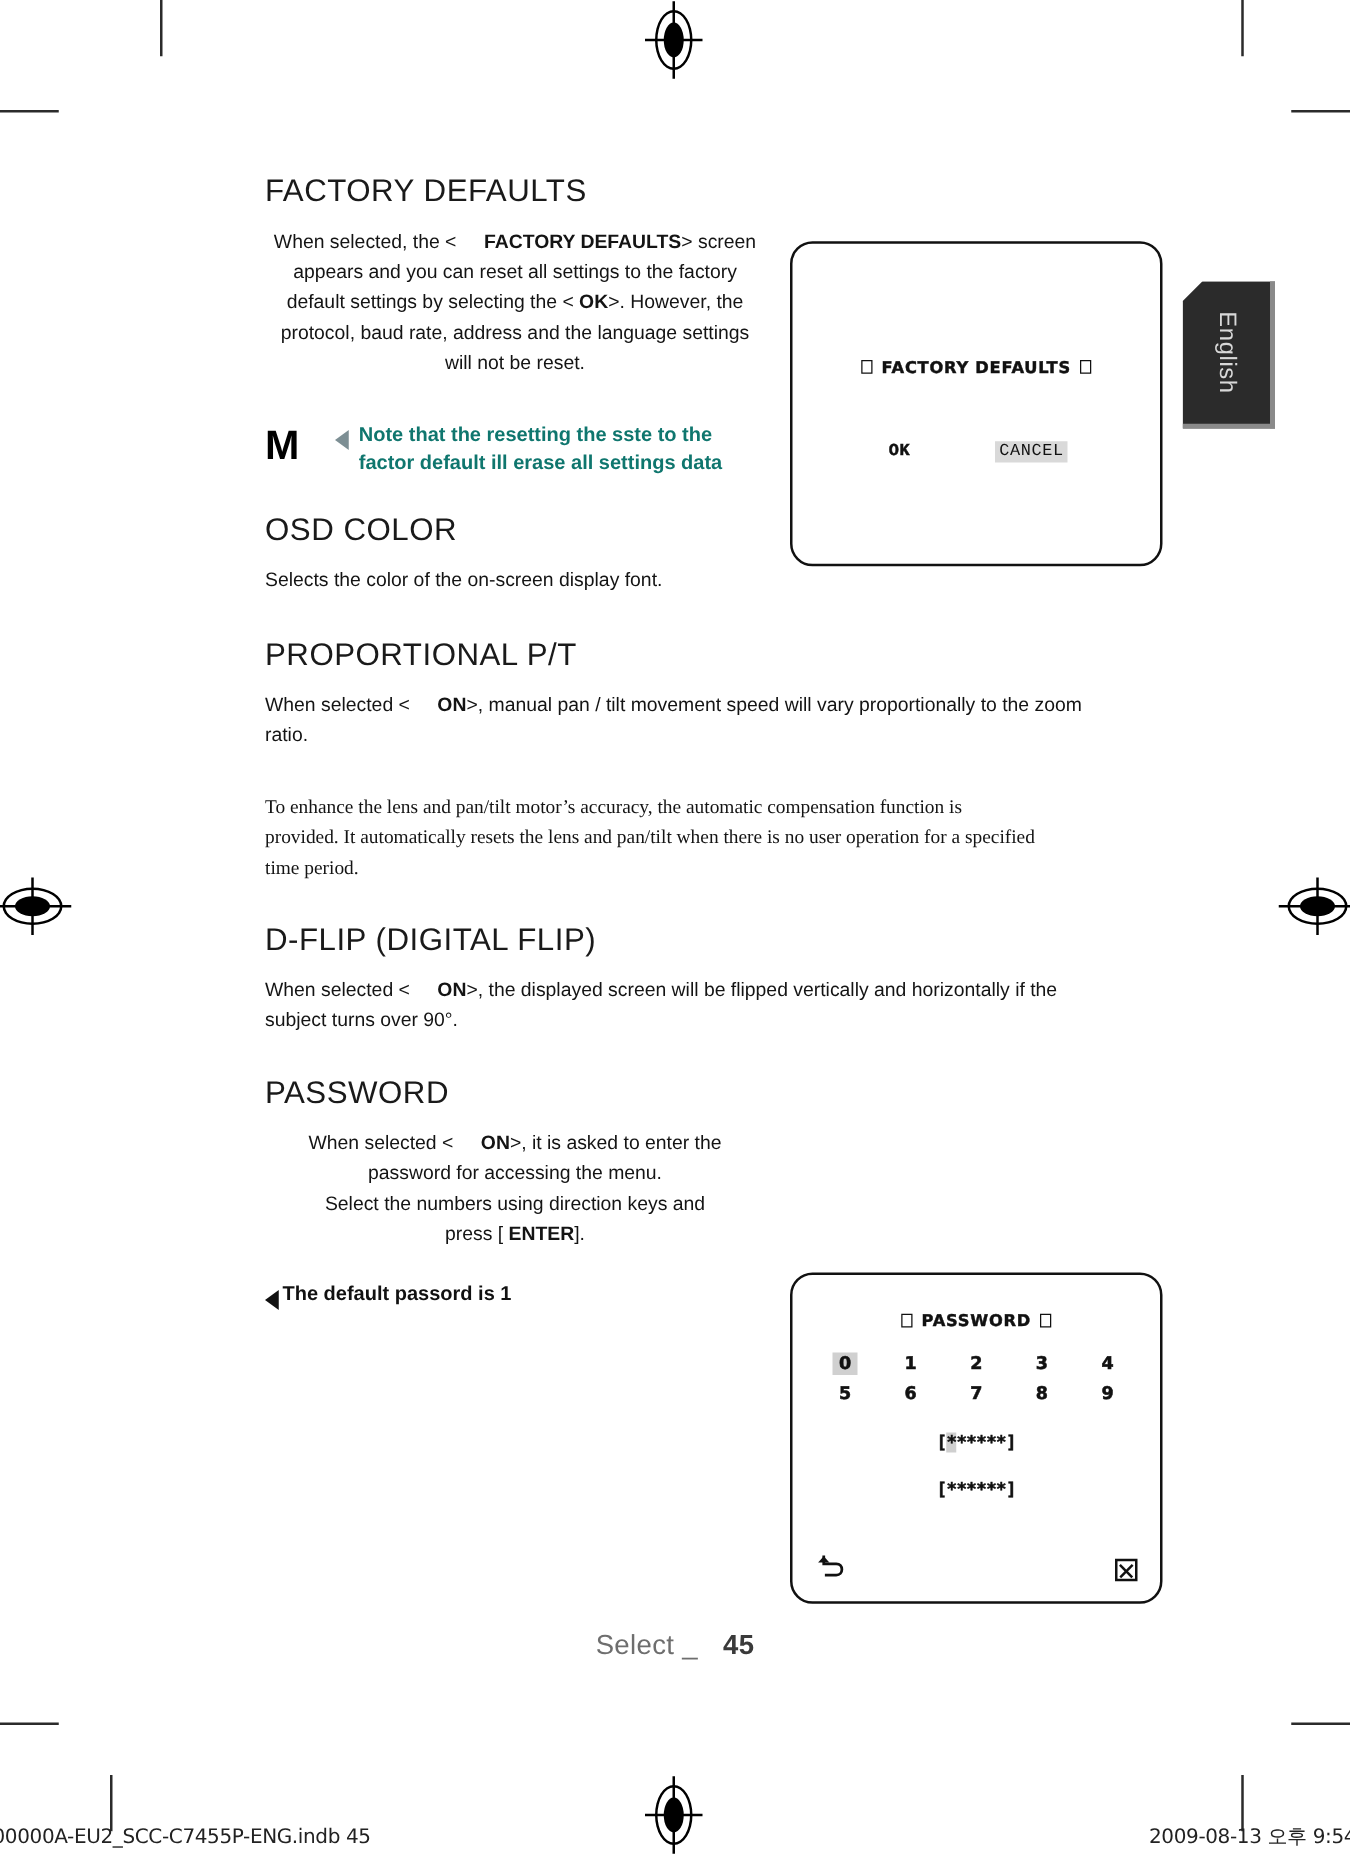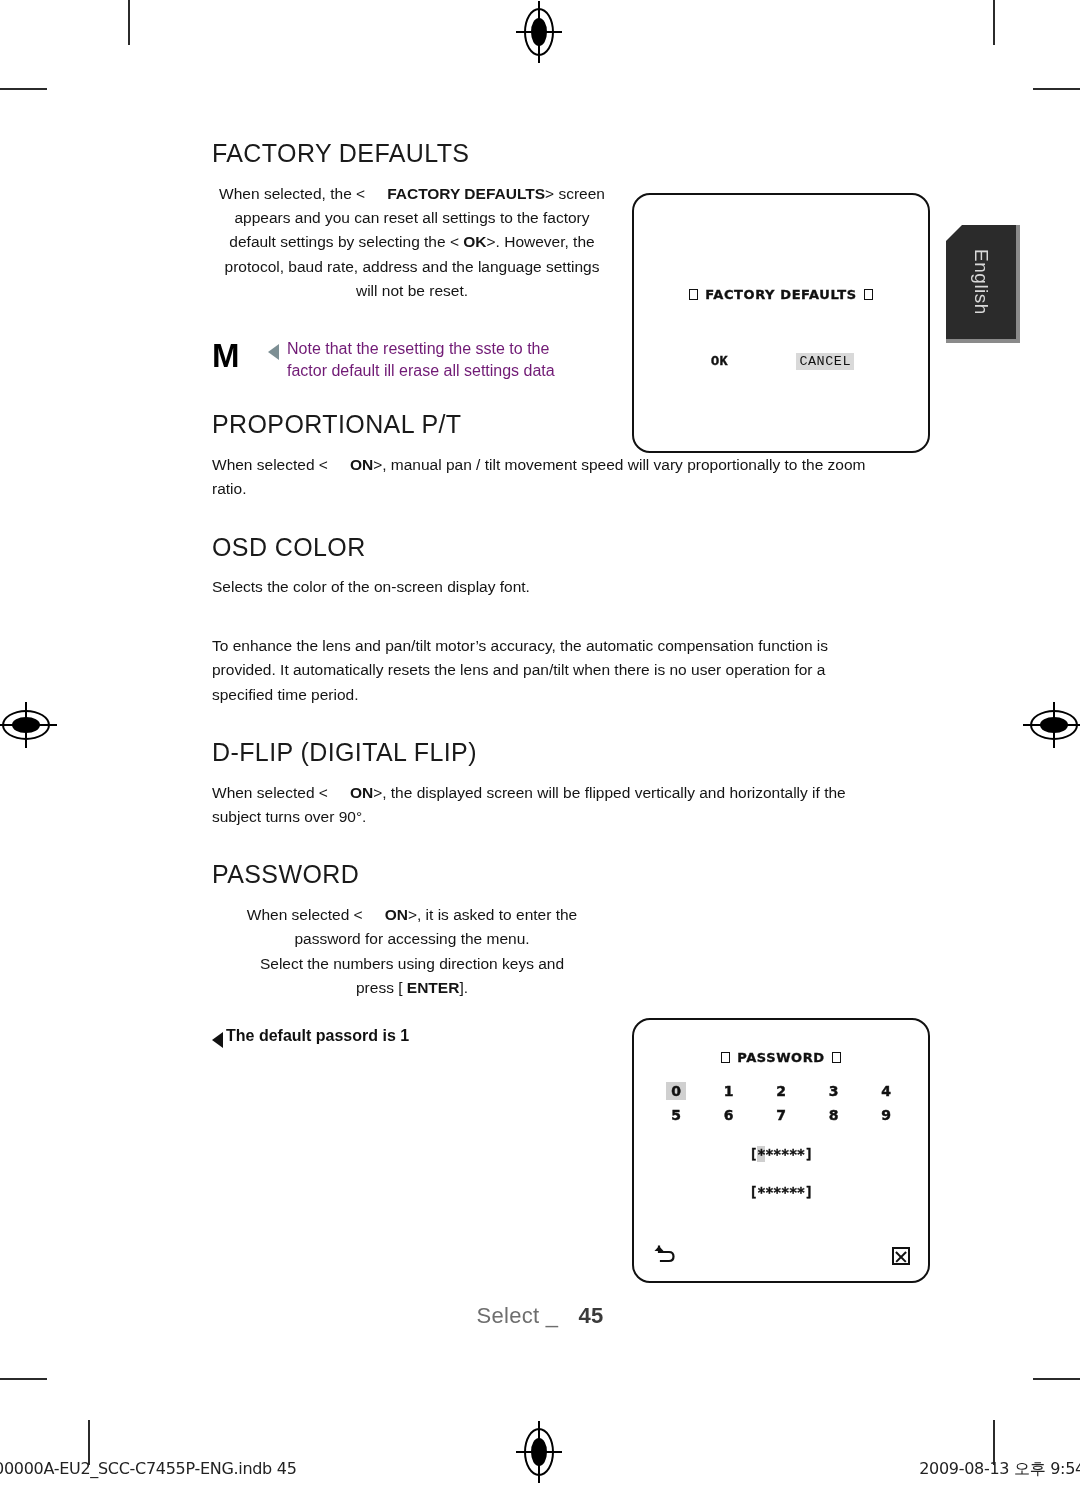--- a/index.html
+++ b/index.html
@@ -55,21 +55,21 @@
     font-size: 15.5px;
     line-height: 1.58;
     color: #141414;
     margin: 0;
     font-stretch: condensed;
   }
   .para .b { font-weight: bold; }
   .para .gap { display: inline-block; width: 22px; }
 
   .narrow { width: 400px; text-align: center; }
-  .med    { width: 620px; }
+  .med    { width: 620px; font-family: Liberation Serif, serif; }
 
   .block { margin-bottom: 30px; }
 
   
   .note-block {
     display: flex;
     align-items: flex-start;
     margin-top: 34px;
     margin-bottom: 14px;
   }
@@ -86,23 +86,23 @@
     width: 0; height: 0;
     border-top: 8px solid transparent;
     border-bottom: 8px solid transparent;
     border-right: 11px solid #7d8f94;
     flex: 0 0 auto;
     margin-top: 6px;
     margin-right: 8px;
   }
   .note-text {
     font-size: 16px;
-    font-weight: normal;
+    font-weight: bold;
     line-height: 1.35;
-    color: #701a75;
+    color: #0f766e;
   }
 
   .tip-block {
     display: flex;
     align-items: flex-start;
     margin-top: 26px;
   }
   .tip-tri {
     width: 0; height: 0;
     border-top: 8px solid transparent;
@@ -325,30 +325,30 @@
       <div class="note-block">
         <div class="note-m">M</div>
         <div class="note-tri"></div>
         <div class="note-text">
           <div>Note that the resetting the sste to the</div>
           <div>factor default ill erase all settings data</div>
         </div>
       </div>
     </div>
 
+    <div class="block" style="margin-bottom:34px;">
+      <h2 class="section-title">OSD COLOR</h2>
+      <p class="para">Selects the color of the on-screen display font.</p>
+    </div>
+
     <div class="block" style="margin-bottom:32px;">
       <h2 class="section-title">PROPORTIONAL P/T</h2>
       <p class="para">
         <span>When selected &lt;</span><span class="gap"></span><span class="b">ON</span><span>&gt;, manual pan / tilt movement speed will vary proportionally to the zoom ratio.</span>
       </p>
-    </div>
-
-    <div class="block" style="margin-bottom:34px;">
-      <h2 class="section-title">OSD COLOR</h2>
-      <p class="para">Selects the color of the on-screen display font.</p>
     </div>
 
 
     <div class="block" style="margin-bottom:32px;">
       <p class="para med">To enhance the lens and pan/tilt motor’s accuracy, the automatic compensation function is provided. It automatically resets the lens and pan/tilt when there is no user operation for a specified time period.</p>
     </div>
 
     <div class="block" style="margin-bottom:32px;">
       <h2 class="section-title">D-FLIP (DIGITAL FLIP)</h2>
       <p class="para">

